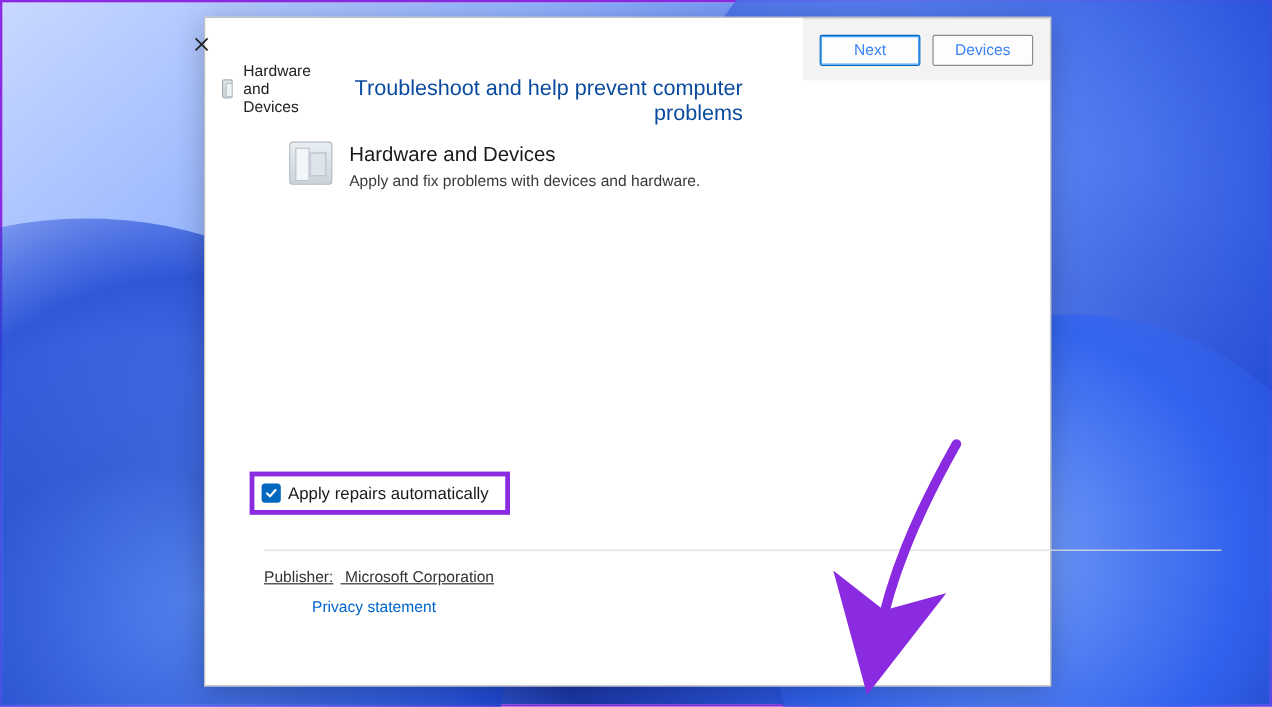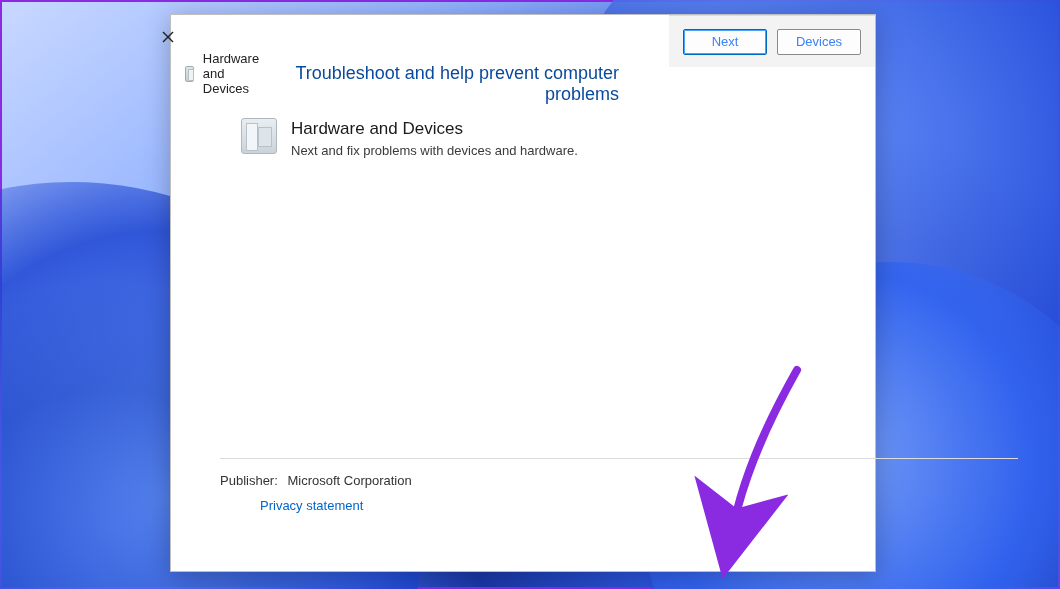--- a/index.html
+++ b/index.html
@@ -128,21 +128,21 @@
   .chk svg { width: 10px; height: 10px; }
   .repairs-label { font-size: 14px; color:#1a1a1a; }
 
   .meta {
     position: absolute;
     left: 218px; right: 40px; bottom: 74px;
     border-top: 1px solid #dcdcdc;
     padding-top: 14px;
     font-size: 13px;
   }
-  .meta .pub { color:#333; }
+  .meta .pub { color:#333;text-decoration:underline; }
   .meta .pub .lbl { color:#333; margin-right: 6px; }
   .privacy { color:#0066cc; margin-top: 10px; display:inline-block; cursor:pointer;margin-left:40px; }
 
   .dlg-footer {
     height: 52px;
     border-top: 1px solid #dcdcdc;
     background: #f3f3f3;
     display: flex; align-items: center; justify-content: flex-end;
     gap: 10px; padding: 0 14px;
   }
@@ -188,31 +188,39 @@
         <span>Hardware and Devices</span>
       </div>
     </div>
 
     <div class="dlg-body">
       <h1 class="main-heading">Troubleshoot and help prevent computer problems</h1>
       <div class="item-row">
         <div class="item-icon"></div>
         <div>
           <p class="item-title">Hardware and Devices</p>
-          <p class="item-desc">Next and fix problems with devices and hardware.</p>
+          <p class="item-desc">Apply and fix problems with devices and hardware.</p>
         </div>
       </div>
     </div>
 
     <div class="dlg-footer">
       <button class="btn primary">Next</button>
       <button class="btn">Devices</button>
     </div>
   </div>
 
+  <div class="repairs-wrap">
+    <span class="chk">
+      <svg viewBox="0 0 10 10">
+        <polyline points="1.5,5.2 4,7.6 8.6,2.4" fill="none" stroke="#fff" stroke-width="1.8" stroke-linecap="round" stroke-linejoin="round"></polyline>
+      </svg>
+    </span>
+    <span class="repairs-label">Apply repairs automatically</span>
+  </div>
 
   <div class="meta">
     <div class="pub">
       <span class="lbl">Publisher:</span>
       <span>Microsoft Corporation</span>
     </div>
     <span class="privacy">Privacy statement</span>
   </div>
 
   <div class="arrow" style="left:700px; top:360px;">

